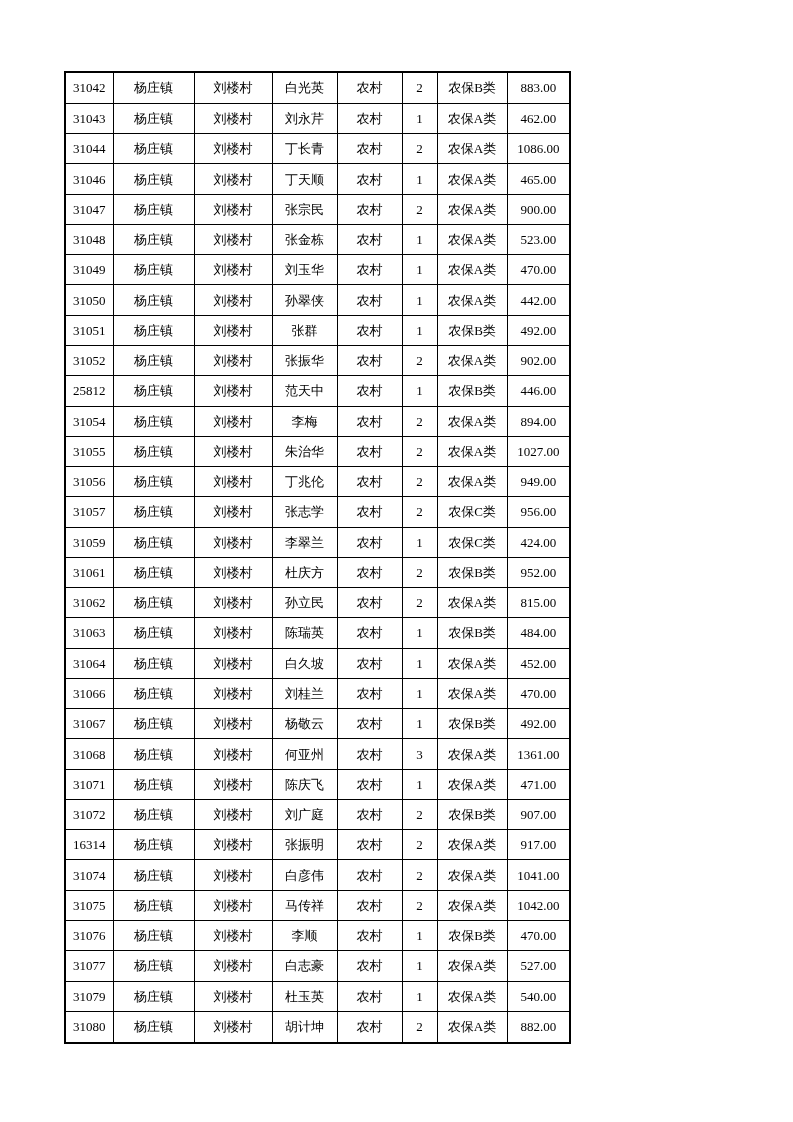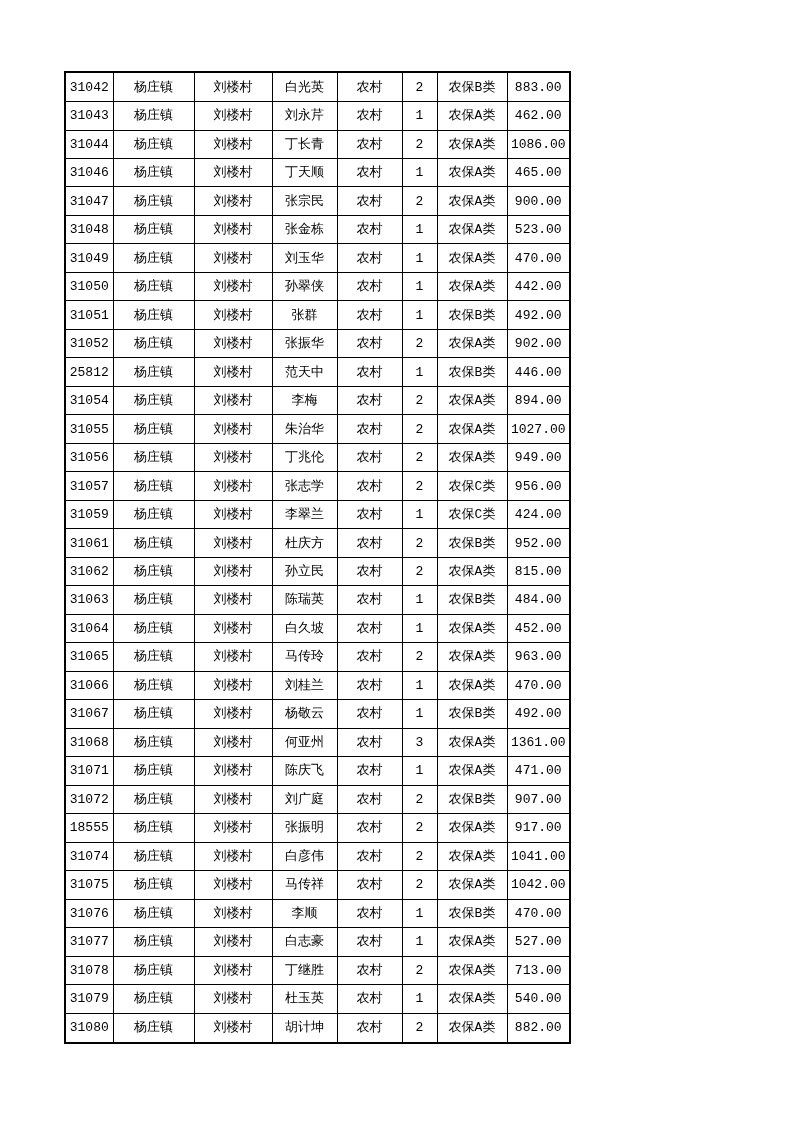--- a/index.html
+++ b/index.html
@@ -6,21 +6,21 @@
     margin: 0;
     padding: 0;
     background: #ffffff;
   }
   .page {
     position: relative;
     width: 793px;
     height: 1060px;
     background: #ffffff;
     overflow: hidden;
-    font-family: Liberation Mono, monospace;
+    font-family: Liberation Serif, serif;
   }
   table.data-table {
     position: absolute;
     left: 64px;
     top: 71px;
     width: 505px;
     height: 973px;
     border-collapse: collapse;
     table-layout: fixed;
     border: 2px solid #000000;
@@ -255,30 +255,20 @@
           <td>31064</td>
           <td>杨庄镇</td>
           <td>刘楼村</td>
           <td>白久坡</td>
           <td>农村</td>
           <td>1</td>
           <td>农保A类</td>
           <td>452.00</td>
         </tr>
         <tr>
-          <td>31065</td>
-          <td>杨庄镇</td>
-          <td>刘楼村</td>
-          <td>马传玲</td>
-          <td>农村</td>
-          <td>2</td>
-          <td>农保A类</td>
-          <td>963.00</td>
-        </tr>
-        <tr>
           <td>31066</td>
           <td>杨庄镇</td>
           <td>刘楼村</td>
           <td>刘桂兰</td>
           <td>农村</td>
           <td>1</td>
           <td>农保A类</td>
           <td>470.00</td>
         </tr>
         <tr>
@@ -315,21 +305,21 @@
           <td>31072</td>
           <td>杨庄镇</td>
           <td>刘楼村</td>
           <td>刘广庭</td>
           <td>农村</td>
           <td>2</td>
           <td>农保B类</td>
           <td>907.00</td>
         </tr>
         <tr>
-          <td>18555</td>
+          <td>16314</td>
           <td>杨庄镇</td>
           <td>刘楼村</td>
           <td>张振明</td>
           <td>农村</td>
           <td>2</td>
           <td>农保A类</td>
           <td>917.00</td>
         </tr>
         <tr>
           <td>31074</td>
@@ -363,30 +353,20 @@
         </tr>
         <tr>
           <td>31077</td>
           <td>杨庄镇</td>
           <td>刘楼村</td>
           <td>白志豪</td>
           <td>农村</td>
           <td>1</td>
           <td>农保A类</td>
           <td>527.00</td>
-        </tr>
-        <tr>
-          <td>31078</td>
-          <td>杨庄镇</td>
-          <td>刘楼村</td>
-          <td>丁继胜</td>
-          <td>农村</td>
-          <td>2</td>
-          <td>农保A类</td>
-          <td>713.00</td>
         </tr>
         <tr>
           <td>31079</td>
           <td>杨庄镇</td>
           <td>刘楼村</td>
           <td>杜玉英</td>
           <td>农村</td>
           <td>1</td>
           <td>农保A类</td>
           <td>540.00</td>

